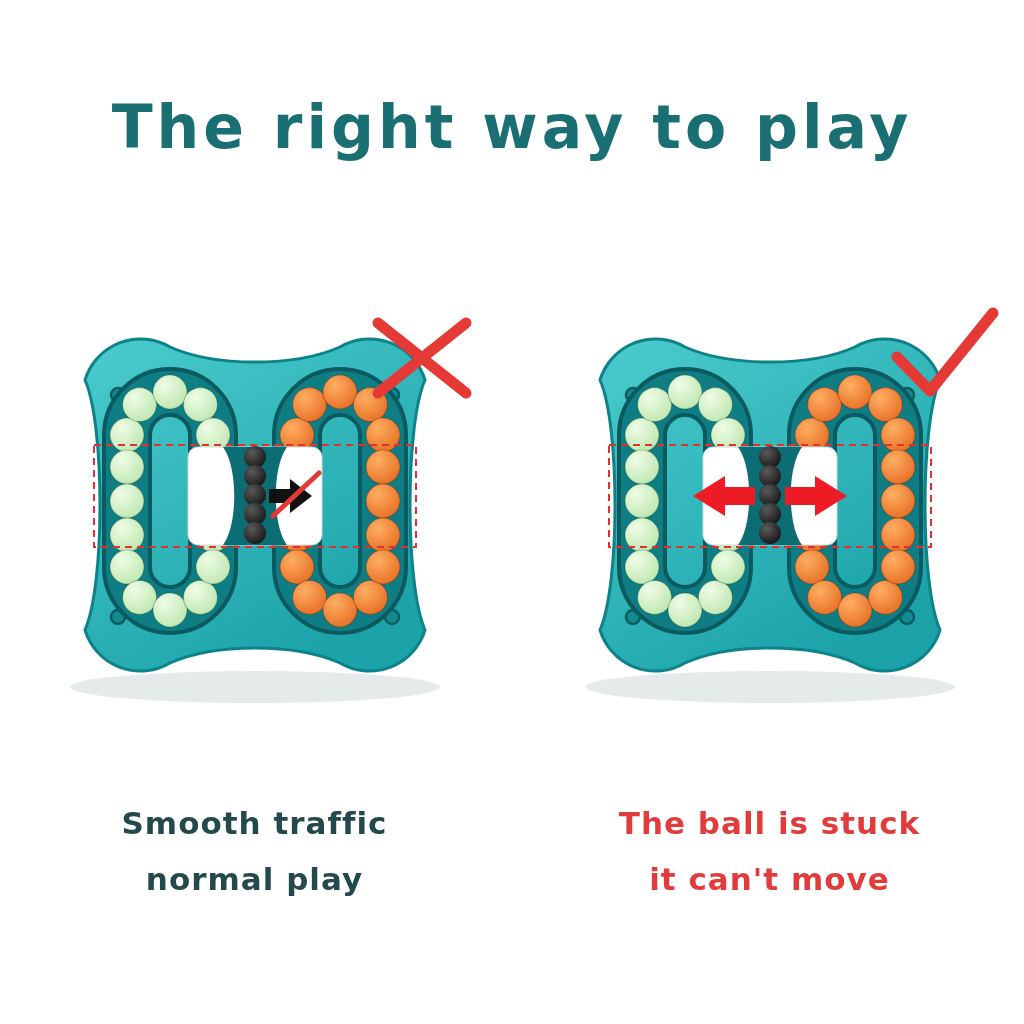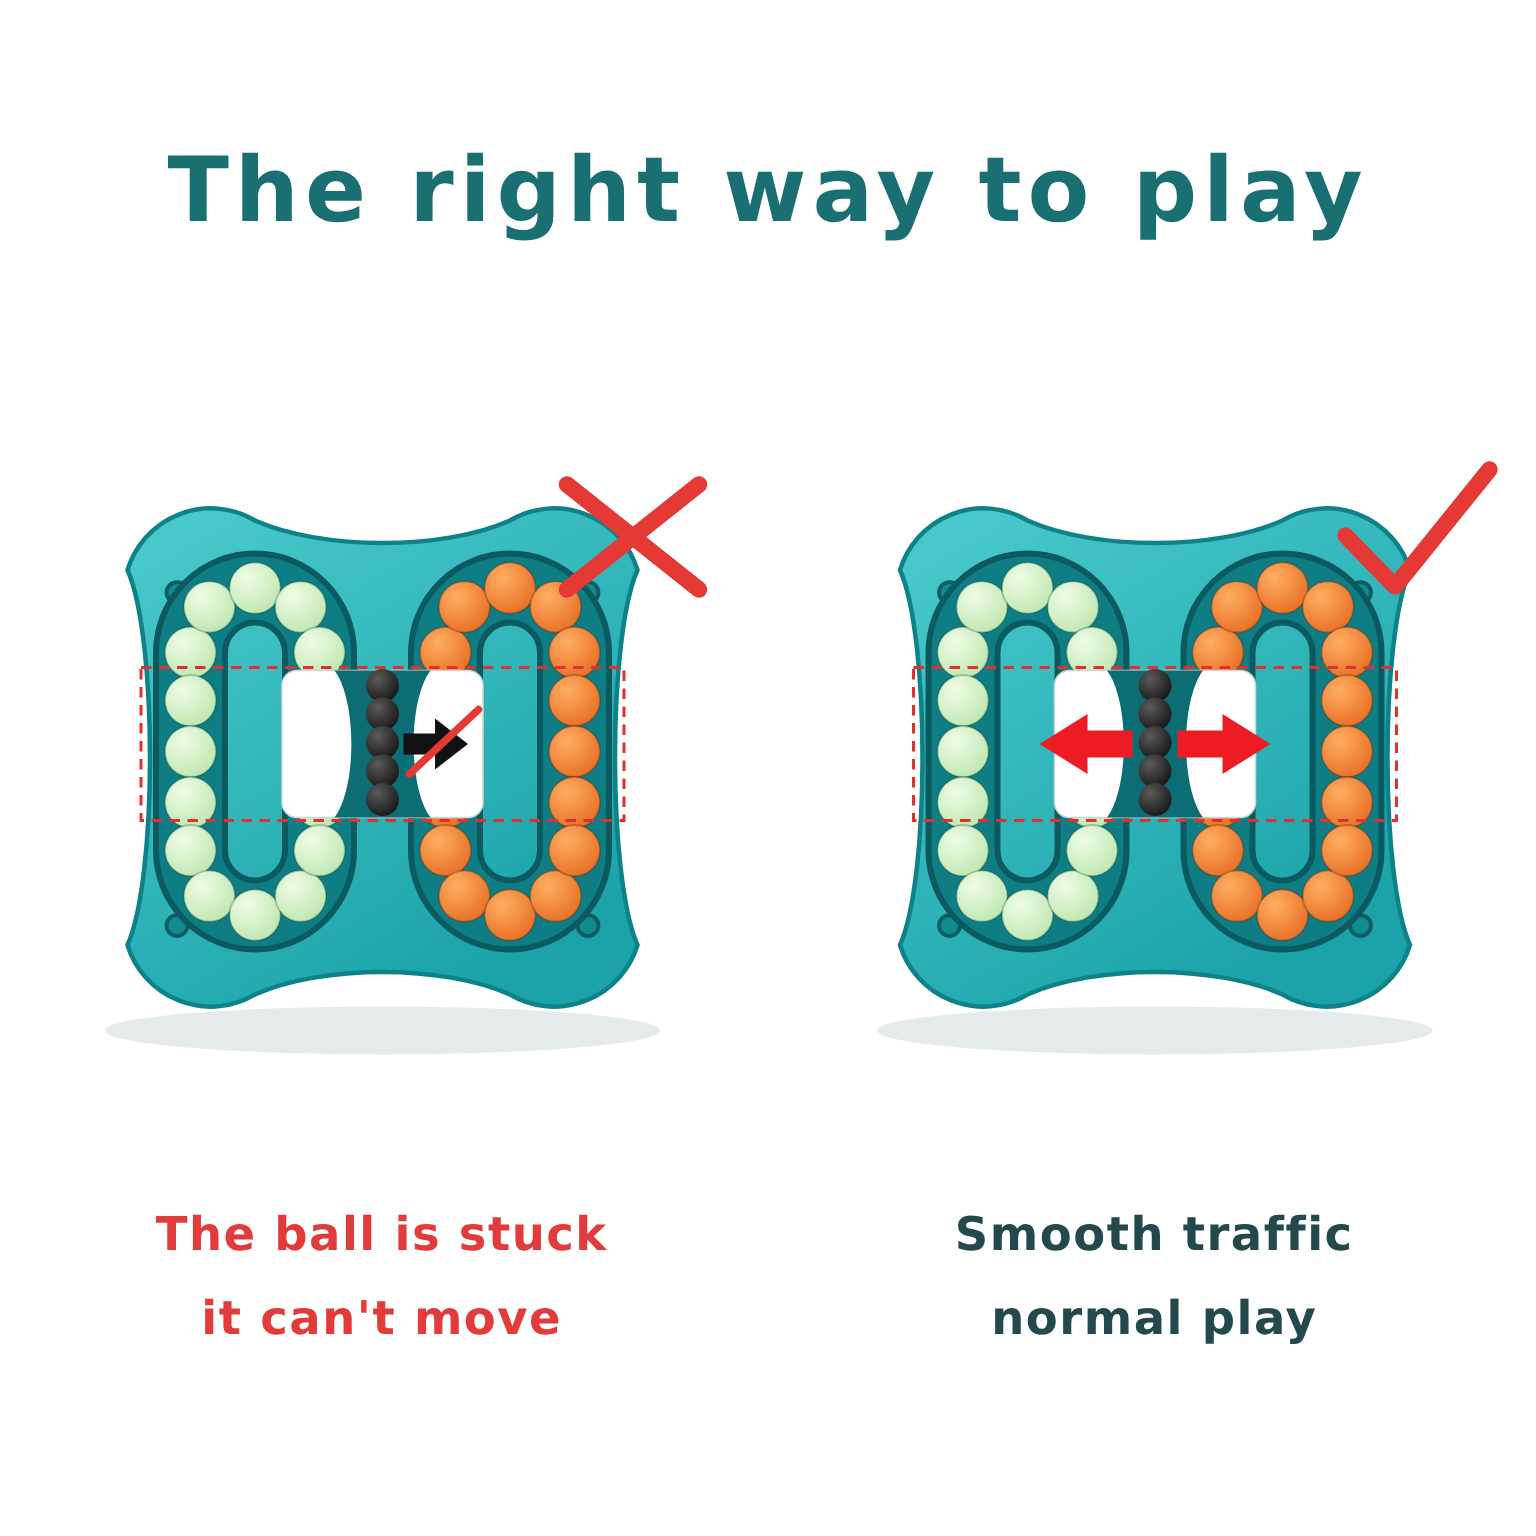--- a/index.html
+++ b/index.html
@@ -232,21 +232,21 @@
 
       <rect x="74" y="150" width="322" height="102" fill="none" stroke="#e03030" stroke-width="2" stroke-dasharray="7 5"></rect>
 
       <polyline points="362,62 395,96 458,18" fill="none" stroke="#e53935" stroke-width="11" stroke-linecap="round" stroke-linejoin="round"></polyline>
     </svg>
   </figure>
 
 </div>
 
 <div class="captions">
+  <div class="caption caption-right">
+    <div>Smooth traffic</div>
+    <div>normal play</div>
+  </div>
   <div class="caption caption-left">
     <div>The ball is stuck</div>
     <div>it can't move</div>
   </div>
-  <div class="caption caption-right">
-    <div>Smooth traffic</div>
-    <div>normal play</div>
-  </div>
 </div>
 
 </body></html>

